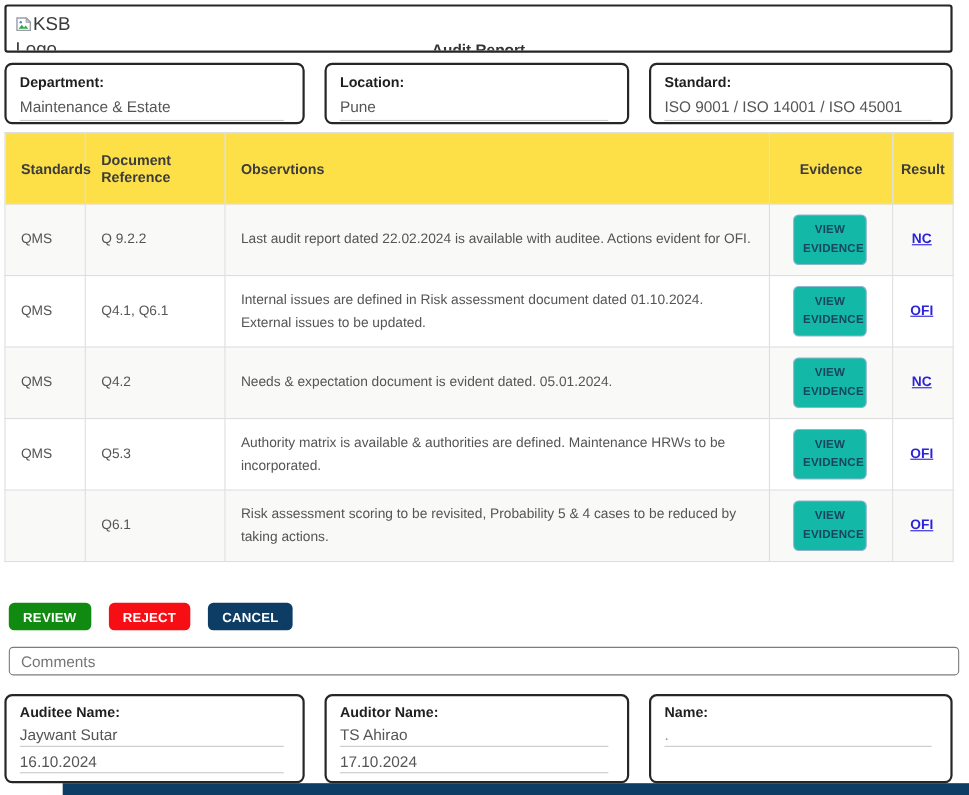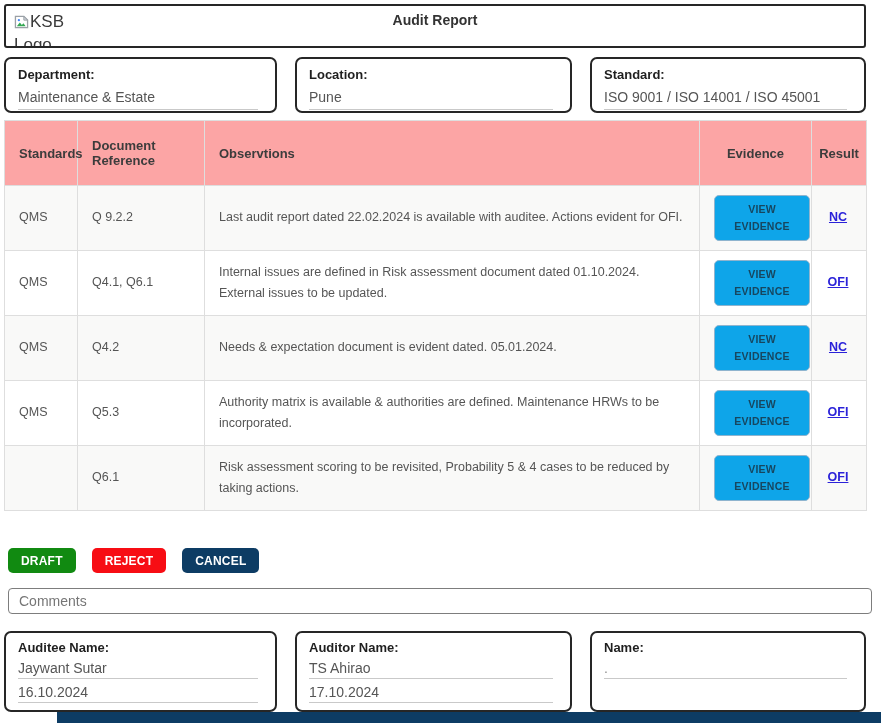--- a/index.html
+++ b/index.html
@@ -15,21 +15,21 @@
   .header-box {
     margin: 4px 4px 0 4px;
     width: 862px; height: 44px;
     border: 2px solid #262626;
     border-radius: 3px;
     position: relative;
     overflow: hidden;
     background: #fff;
   }
   .page-title {
-    position: absolute; left: 0; right: 0; top: 6px;
+    position: absolute; left: 0; right: 0; top: 31px;
     text-align: center;
     font-weight: bold; font-size: 14px; color: #333;
   }
   .logo {
     position: absolute; top: 5px; left: 8px;
     width: 58px;
     font-size: 17px; color: #3a3a3a; line-height: 21px;
   }
   .img-icon { display:inline-block; vertical-align:-2px; margin-right:1px; }
   
@@ -53,40 +53,40 @@
   }
   
   table.obs {
     margin: 7px 0 0 4px;
     width: 862px;
     border-collapse: collapse;
     table-layout: fixed;
   }
   table.obs th, table.obs td { border: 1px solid #dedede; vertical-align: middle; }
   table.obs th {
-    background: #fca5a5;
+    background: #fde047;
     height: 65px;
     font-size: 13px; font-weight: 600; color: #3c3c3c;
     text-align: left; padding-left: 14px;
   }
   table.obs th.center { text-align: center; padding-left: 0; }
   table.obs td {
     height: 65px;
     font-size: 12.5px; color: #555;
     padding-left: 14px; padding-right: 16px;
     line-height: 1.7;
     background: #fff;
   }
   table.obs tbody tr:nth-child(odd) td { background: #f9f9f8; }
   td.c-evi, td.c-res { text-align: center; padding: 0 6px; }
   .col-std { width: 73px; } .col-ref { width: 127px; } .col-obs { width: 495px; }
   .col-evi { width: 112px; } .col-res { width: 55px; }
   .evi-btn {
-    width: 96px; padding: 5px 8px;
-    background: #0ea5e9;
+    width: 67px; padding: 5px 8px;
+    background: #14b8a6;
     border: 1px solid #8fb4ce;
     border-radius: 5px;
     color: #17465f; font-weight: bold; font-size: 10.5px;
     line-height: 1.6; letter-spacing: .2px;
     font-family: inherit;
     cursor: pointer;
   }
   .result-link {
     color: #2b22d9; font-weight: bold; font-size: 12.5px;
     text-decoration: underline; cursor: pointer;
@@ -217,21 +217,21 @@
         <td></td>
         <td>Q6.1</td>
         <td>Risk assessment scoring to be revisited, Probability 5 &amp; 4 cases to be reduced by taking actions.</td>
         <td class="c-evi"><button class="evi-btn">VIEW EVIDENCE</button></td>
         <td class="c-res"><a class="result-link">OFI</a></td>
       </tr>
     </tbody>
   </table>
 
   <div class="actions">
-    <button class="btn btn-review">DRAFT</button>
+    <button class="btn btn-review">REVIEW</button>
     <button class="btn btn-reject">REJECT</button>
     <button class="btn btn-cancel">CANCEL</button>
   </div>
 
   <input class="comments" type="text" placeholder="Comments" style="">
 
   <div class="boxes-row sig-row">
     <div class="field-box sig-box b1">
       <div class="field-label">Auditee Name:</div>
       <div class="sig-value">Jaywant Sutar</div>

